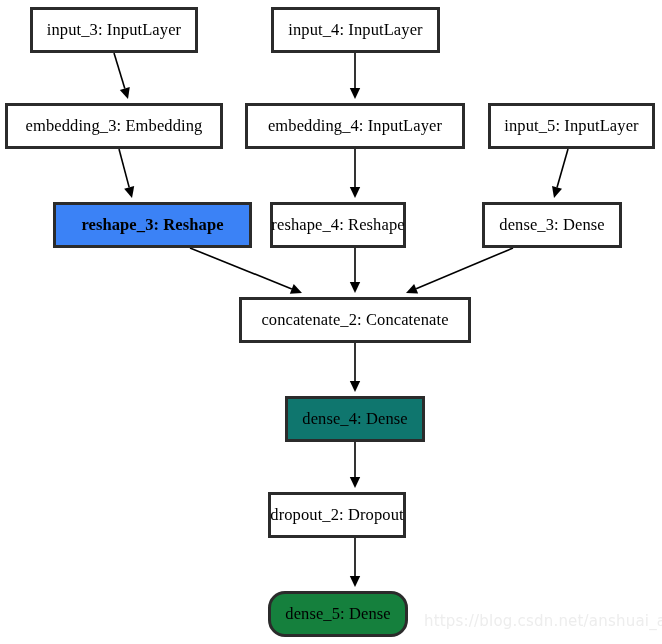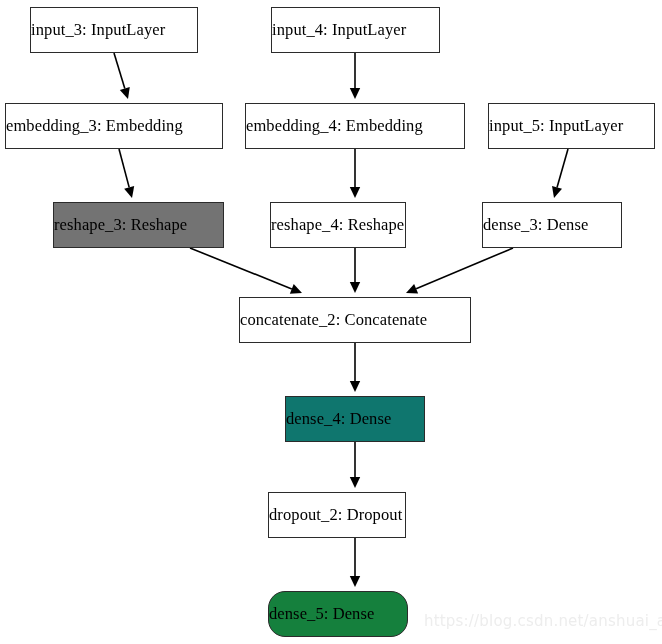--- a/index.html
+++ b/index.html
@@ -20,25 +20,25 @@
     position: absolute;
     left: 0;
     top: 0;
     width: 662px;
     height: 644px;
     pointer-events: none;
   }
   .node {
     position: absolute;
     box-sizing: border-box;
-    border: 1px solid #3b82f6;
+    border: 3px solid #3b82f6;
     background: #ffffff;
     display: flex;
     align-items: center;
-    justify-content: flex-start;
+    justify-content: center;
     color: #000000;
     font-size: 16.5px;
     line-height: 1;
     letter-spacing: 0.1px;
     white-space: nowrap;
   }
   .node-label {
     display: block;
     transform: translateY(-0.5px);
   }
@@ -110,26 +110,26 @@
       <div class="node" style="left: 30px; top: 7px; width: 168px; height: 46px; border-color: rgb(43, 43, 43); background: rgb(255, 255, 255);">
         <span class="node-label">input_3: InputLayer</span>
       </div>
       <div class="node" style="left: 271px; top: 7px; width: 169px; height: 46px; border-color: rgb(43, 43, 43); background: rgb(255, 255, 255);">
         <span class="node-label">input_4: InputLayer</span>
       </div>
       <div class="node" style="left: 5px; top: 103px; width: 218px; height: 46px; border-color: rgb(43, 43, 43); background: rgb(255, 255, 255);">
         <span class="node-label">embedding_3: Embedding</span>
       </div>
       <div class="node" style="left: 245px; top: 103px; width: 220px; height: 46px; border-color: rgb(43, 43, 43); background: rgb(255, 255, 255);">
-        <span class="node-label">embedding_4: Embedding</span>
+        <span class="node-label">embedding_4: InputLayer</span>
       </div>
       <div class="node" style="left: 488px; top: 103px; width: 167px; height: 46px; border-color: rgb(43, 43, 43); background: rgb(255, 255, 255);">
         <span class="node-label">input_5: InputLayer</span>
       </div>
-      <div class="node" style="left: 53px; top: 202px; width: 171px; height: 46px; border-color: rgb(43, 43, 43); background: #737373;">
+      <div class="node" style="left: 53px; top: 202px; width: 199px; height: 46px; border-color: rgb(43, 43, 43); background: #3b82f6; font-weight: bold;">
         <span class="node-label">reshape_3: Reshape</span>
       </div>
       <div class="node" style="left: 270px; top: 202px; width: 136px; height: 46px; border-color: rgb(43, 43, 43); background: rgb(255, 255, 255);">
         <span class="node-label">reshape_4: Reshape</span>
       </div>
       <div class="node" style="left: 482px; top: 202px; width: 140px; height: 46px; border-color: rgb(43, 43, 43); background: rgb(255, 255, 255);">
         <span class="node-label">dense_3: Dense</span>
       </div>
       <div class="node" style="left: 239px; top: 297px; width: 232px; height: 46px; border-color: rgb(43, 43, 43); background: rgb(255, 255, 255);">
         <span class="node-label">concatenate_2: Concatenate</span>

